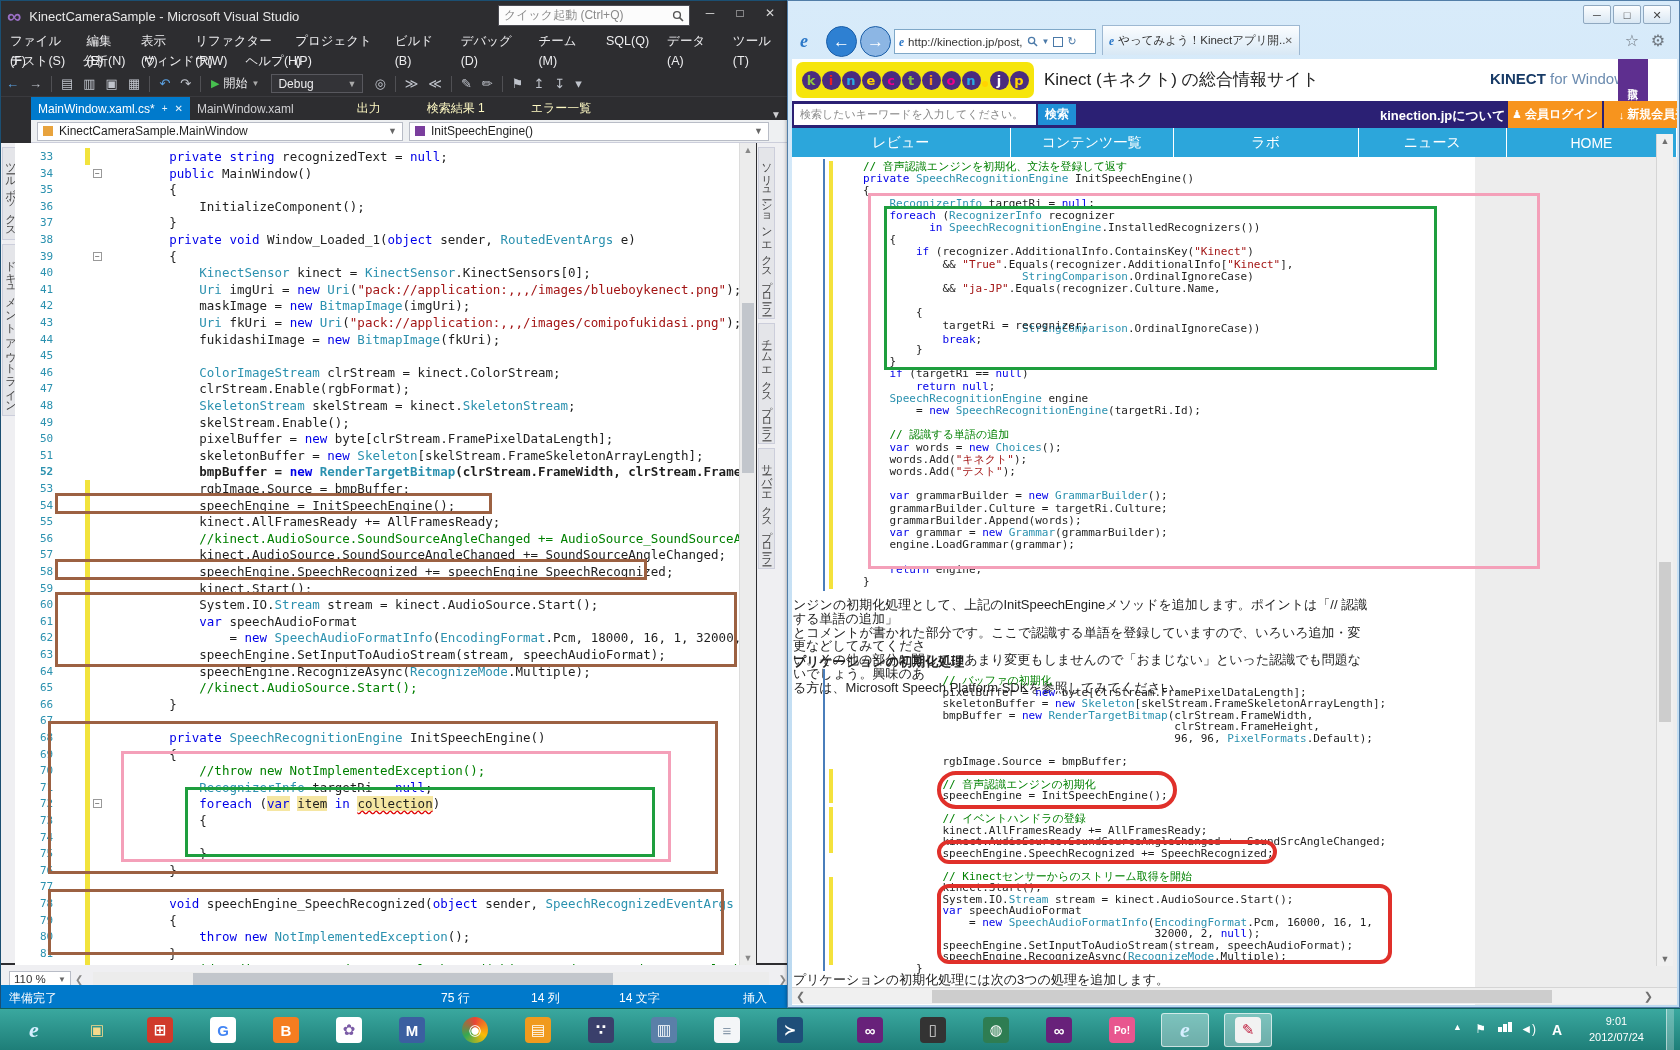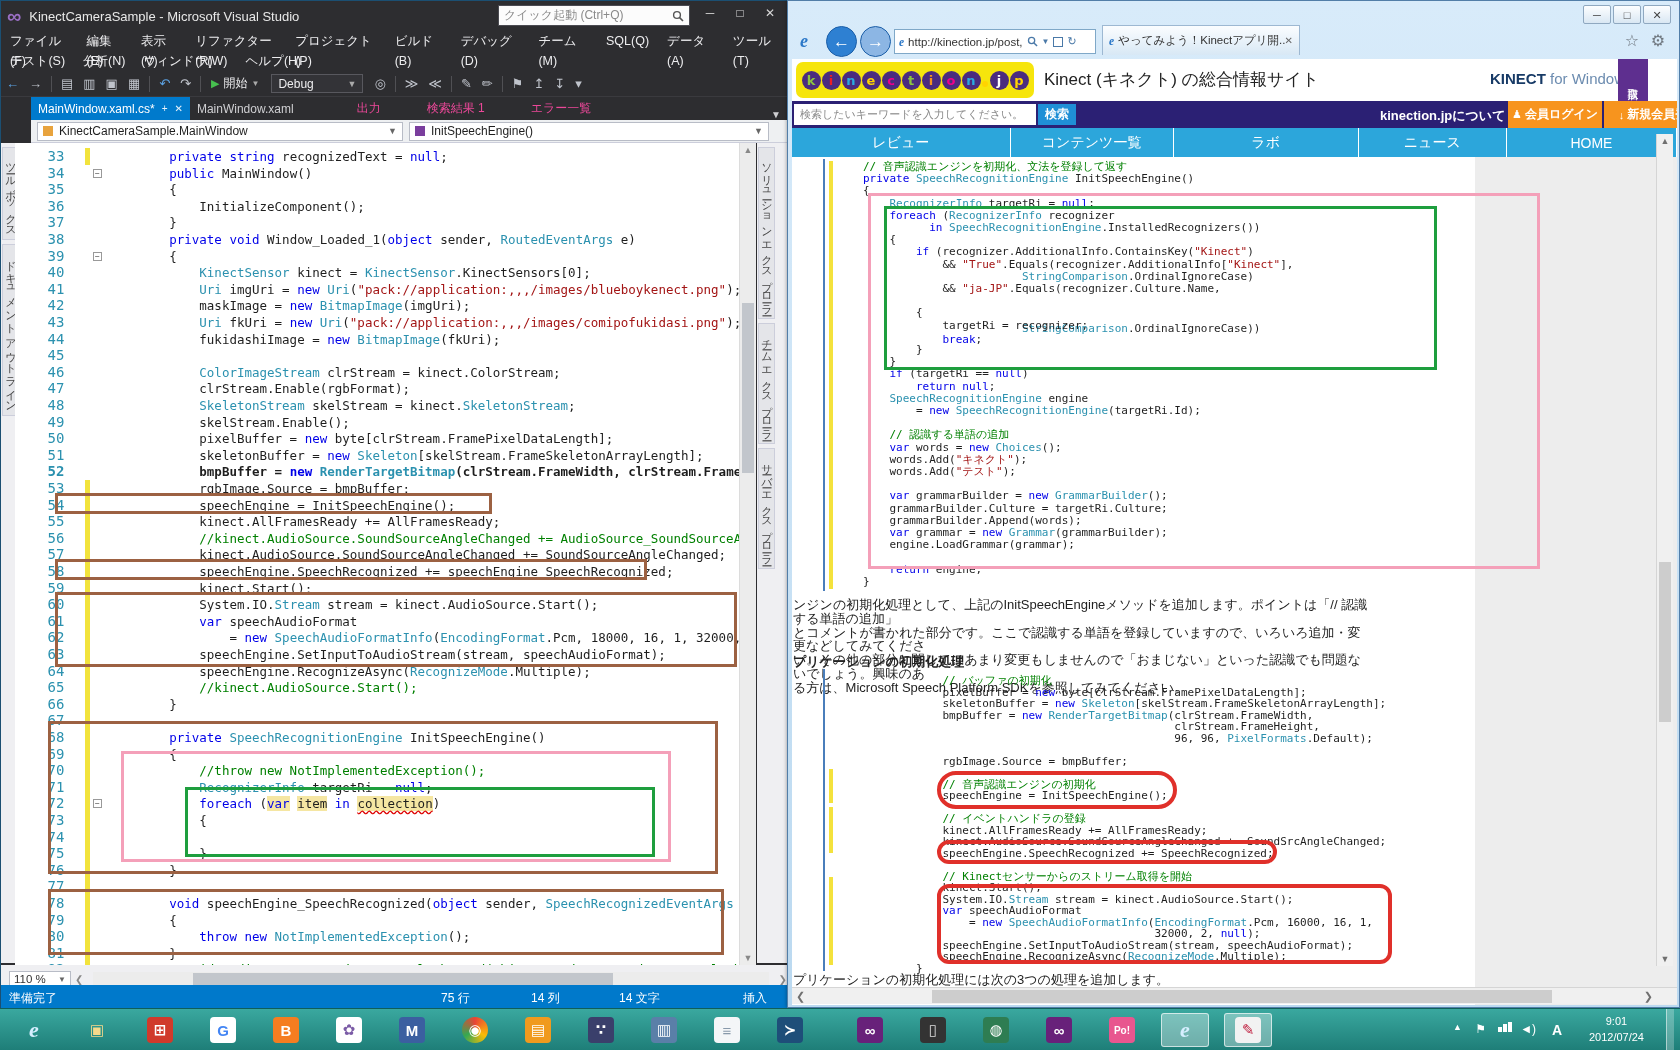--- a/index.html
+++ b/index.html
@@ -22,32 +22,32 @@
 .tb-icon.blue{color:#5BA0E0}
 .tb-sep{width:1px;height:16px;background:#505054;margin:0 4px}
 .tb-start{display:flex;align-items:center;color:#EDEDEF;font-size:12px;padding:0 6px}
 .tb-start .play{color:#47C04F;margin-right:4px;font-size:11px}
 .tb-combo{width:92px;height:19px;background:#333337;border:1px solid #58585E;color:#EDEDEF;font-size:12px;display:flex;align-items:center;padding:0 6px;margin:0 6px}
 .tb-combo .caret{margin-left:auto;font-size:9px;color:#AAA}
 .vs-tabstrip{position:absolute;left:30px;top:96px;right:0;height:23px;display:flex;align-items:flex-end;background:#2D2D30}
 .doc-tab{height:23px;display:flex;align-items:center;padding:0 7px;font-size:12px;color:#CFCFD2}
 .doc-tab.active{background:#007ACC;color:#fff}
 .tab-pin,.tab-close{margin-left:7px;font-size:10px;color:#E8F2FA}
-.panel-tab{height:23px;display:flex;align-items:center;padding:0 10px;font-size:12px;color:#ec4899}
+.panel-tab{height:23px;display:flex;align-items:center;padding:0 10px;font-size:12px;color:#fef9c3}
 .strip-caret{margin-left:auto;color:#CFCFD2;font-size:10px;padding-right:8px}
 .vs-navbar{position:absolute;left:30px;top:119px;right:0;height:23px;background:#EEF0F2;border-bottom:1px solid #CCCEDB;display:flex;align-items:center}
 .nav-combo{height:19px;background:#fff;border:1px solid #B8BCC6;display:flex;align-items:center;font-size:12px;color:#1E1E1E;padding:0 5px;margin-left:6px}
 .nav-combo .cicon{width:10px;height:10px;margin-right:6px}
 .nav-combo .caret{margin-left:auto;font-size:9px;color:#666;padding-left:8px}
 .vs-leftstrip{position:absolute;left:0;top:142px;width:14px;height:820px;background:#EFEFF2}
 .vs-rightstrip{position:absolute;left:756px;top:142px;width:33px;height:820px;background:#EFEFF2}
 .vtab{writing-mode:vertical-rl;font-size:11px;color:#444;background:#E4E5E9;border:1px solid #CCCEDB;padding:8px 0;margin:4px 1px;text-align:center}
 .vs-editor{position:absolute;left:14px;top:142px;width:724px;height:822px;background:#fff;overflow:hidden;font-family:"DejaVu Sans Mono",monospace}
 .ed-row{position:absolute;left:0;width:100%;height:17px}
-.ed-row .ln{position:absolute;left:18px;width:46px;text-align:center;color:#2B91AF;font-size:14px;line-height:17px}
+.ed-row .ln{position:absolute;left:25px;width:46px;text-align:left;color:#2B91AF;font-size:11px;line-height:17px}
 .ed-row .chg{position:absolute;left:70px;width:5px;top:0;height:17px;background:#F2E33C}
 .ed-row .fold{position:absolute;left:78px;top:4px;width:9px;height:9px;border:1px solid #999;background:#fff;font-size:8px;line-height:7px;text-align:center;color:#555}
 .ed-row .cd{position:absolute;left:94px;white-space:pre;font-size:12.5px;line-height:17px;color:#1E1E1E}
 .k{color:#0000E8}.t{color:#2B91AF}.s{color:#A31515}.c{color:#008000}
 .hl{background:#F5E6A2}
 .sq{text-decoration:underline;text-decoration-style:wavy;text-decoration-color:#D00}
 .ov{position:absolute;pointer-events:none}
 .ov.brown{border:3px solid #9C6142}
 .ov.pink{border:3px solid #F4A0B9}
 .ov.green{border:3px solid #1E9E3E}

